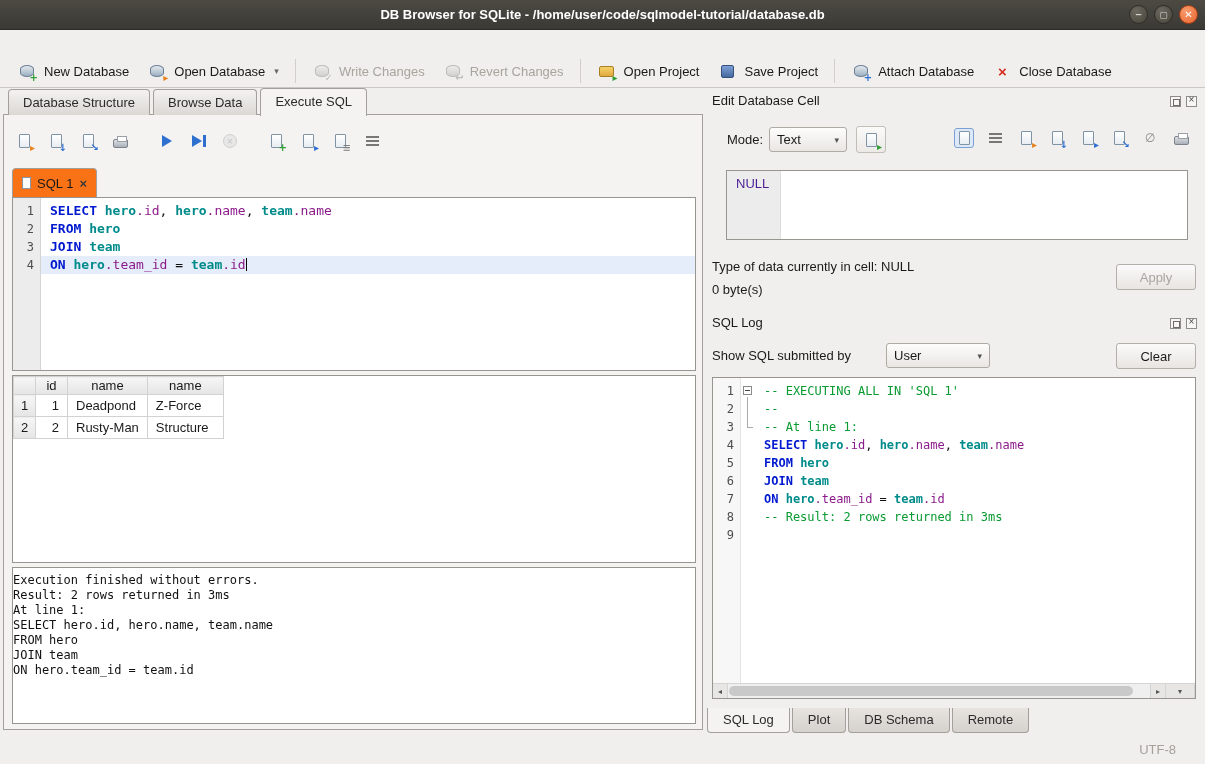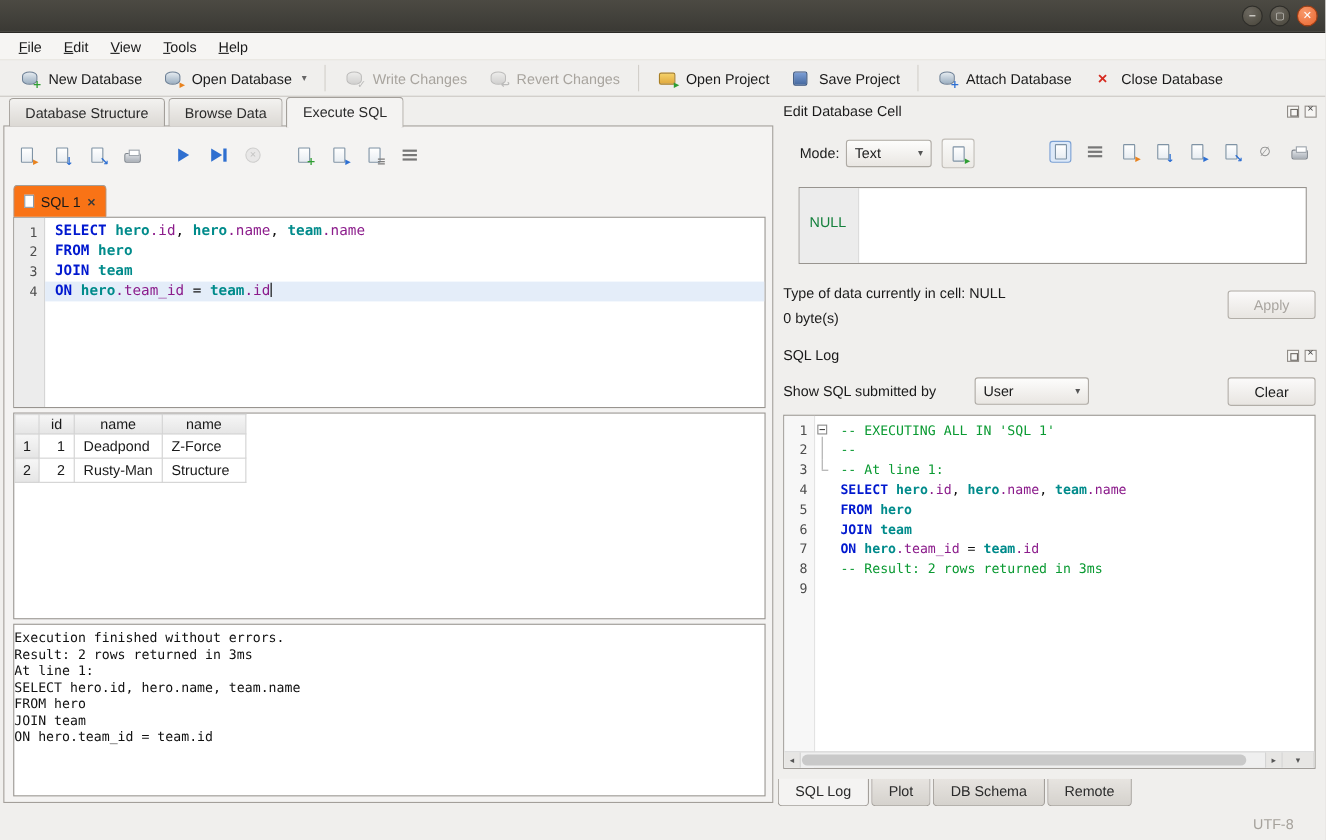--- a/index.html
+++ b/index.html
@@ -126,21 +126,21 @@
     background:linear-gradient(#fbfafa,#e8e5e1); border:1px solid #b2aea8; border-radius:3px; }
   .btn.disabled { color:#a9a5a0; }
 
   .extbtn { position:absolute; left:856px; top:126px; width:30px; height:27px; border:1px solid #c2beb8;
     border-radius:3px; display:flex; align-items:center; justify-content:center; background:linear-gradient(#fafaf9,#eceae6); }
 
   .cell-icons { position:absolute; right:14px; top:128px; display:flex; gap:11px; align-items:center; }
 
   .cellbox { position:absolute; left:726px; top:170px; width:462px; height:70px; background:#fff; border:1px solid #98948f; }
   .cell-gutter { position:absolute; left:0; top:0; bottom:0; width:54px; background:#ececec; border-right:1px solid #dcdcdc; }
-  .cell-null { position:absolute; left:9px; top:23px; color:#15803d; }
+  .cell-null { position:absolute; left:9px; top:5px; color:#4c1d95; }
 
   .logbox { position:absolute; left:712px; top:377px; width:484px; height:322px; background:#fff; border:1px solid #98948f; overflow:hidden; }
   .log-gutter { width:28px; background:#f7f7f7; border-right:1px solid #e3e3e3; }
   .logbox .codearea { font-size:12px; }
 
   .hscroll { position:absolute; left:0; right:0; bottom:0; height:15px; background:#efefef; border-top:1px solid #d4d4d4; }
   .harrow { position:absolute; top:0; width:15px; height:14px; display:flex; align-items:center; justify-content:center;
     font-size:8px; color:#555; background:#e7e6e4; border-right:1px solid #d4d4d4; }
   .harrow.right { right:30px; border-left:1px solid #d4d4d4; border-right:none; }
   .harrow.corner { right:0; width:30px; border-left:1px solid #d4d4d4; }
@@ -154,34 +154,28 @@
   .statusenc { position:absolute; right:29px; top:742px; color:#a5a19b; }
 
   .pos-abs { position:absolute; }
 </style>
 </head>
 <body>
 
 <div class="app">
 
   <div class="titlebar">
+    <span>DB Browser for SQLite - /home/user/code/sqlmodel-tutorial/database.db</span>
     <span class="winbtns">
       <span class="wbtn min"></span>
       <span class="wbtn max"></span>
       <span class="wbtn close" id="close-btn" style="background: radial-gradient(circle at 35% 30%, rgb(248, 154, 108), rgb(233, 101, 46));"></span>
     </span>
   </div>
 
-  <div class="menubar" id="menubar">
-      <div class="menu-item"><u>F</u>ile</div>
-      <div class="menu-item"><u>E</u>dit</div>
-      <div class="menu-item"><u>V</u>iew</div>
-      <div class="menu-item"><u>T</u>ools</div>
-      <div class="menu-item"><u>H</u>elp</div>
-    </div>
 
   <div class="toolbar" id="toolbar">
       <div class="tbtn">
         <span class="icn">
           <span class="cyl"></span>
           <span class="bdg g">+</span>
         </span>
         <span>New Database</span>
       </div>
       <div class="tbtn">

